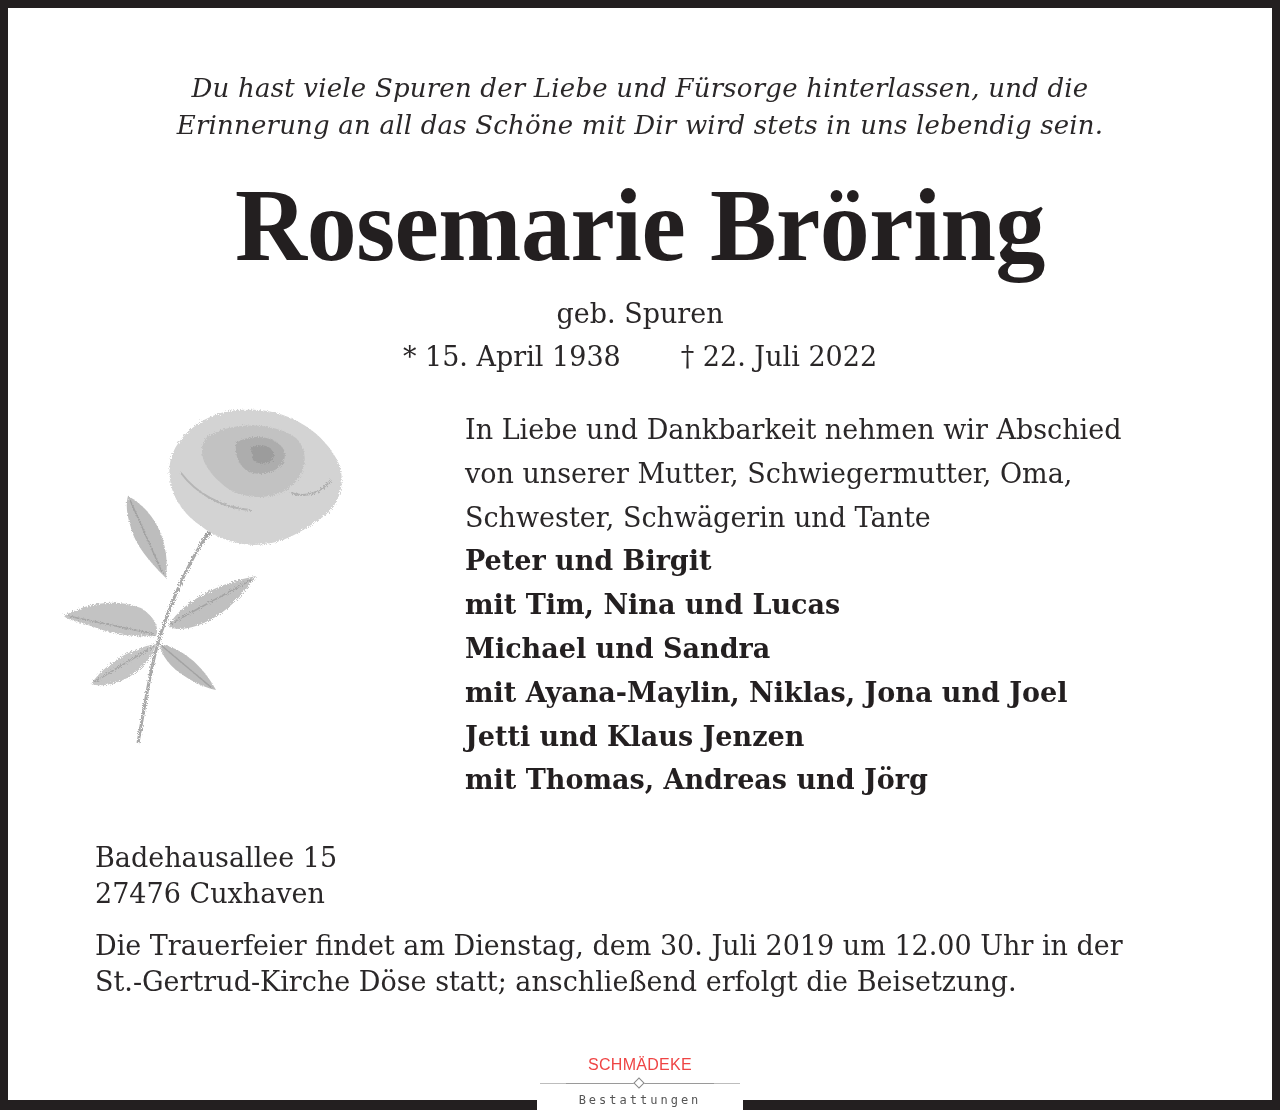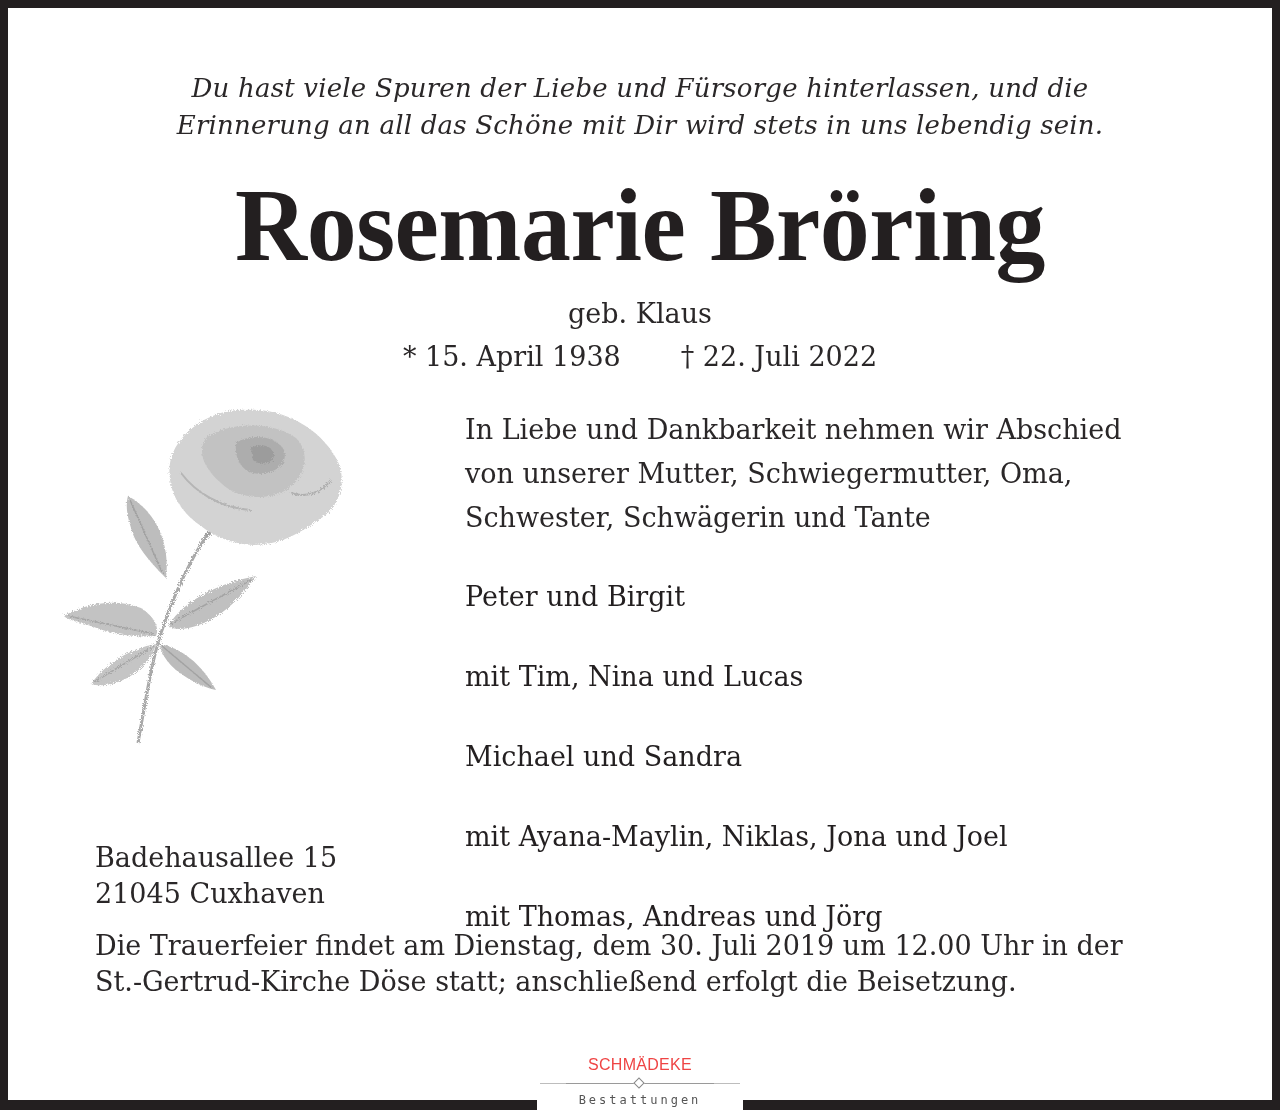--- a/index.html
+++ b/index.html
@@ -14,21 +14,21 @@
   .name { position: absolute; left: 0; top: 170px; width: 1280px; text-align: center; font-family: "Liberation Serif", serif; font-weight: bold; font-size: 104px; line-height: 110px; color: #231f20; letter-spacing: -0.5px; transform: scaleX(0.96); }
 
   .maiden { position: absolute; left: 0; top: 297px; width: 1280px; text-align: center; font-size: 27px; line-height: 34px; color: #2a2728; font-family: "DejaVu Serif", serif; }
   .dates { position: absolute; left: 0; top: 339px; width: 1280px; text-align: center; font-size: 27px; line-height: 36px; color: #2a2728; font-family: "DejaVu Serif", serif; }
   .dates .gap { display: inline-block; width: 60px; }
 
   .rose { position: absolute; left: 56px; top: 398px; width: 300px; height: 352px; }
 
   .family { position: absolute; left: 465px; top: 408px; width: 760px; font-family: "DejaVu Serif", serif; font-size: 27px; line-height: 43.8px; color: #2a2728; }
   .family .line { display: block; white-space: nowrap; }
-  .family .bold { font-weight: normal; color: #231f20; margin-top: 36px; }
+  .family .bold { font-weight: bold; color: #231f20; }
 
   .address { position: absolute; left: 95px; top: 840px; font-family: "DejaVu Serif", serif; font-size: 27px; line-height: 36px; color: #2a2728; }
   .address span { display: block; }
 
   .service { position: absolute; left: 95px; top: 928px; width: 1120px; font-family: "DejaVu Serif", serif; font-size: 27px; line-height: 36px; color: #2a2728; }
   .service span { display: block; white-space: nowrap; }
 
   .logo { position: absolute; left: 540px; top: 1054px; width: 200px; text-align: center; }
   .logo-name { display: block; font-family: "Liberation Sans", sans-serif; font-weight: normal; font-size: 16px; line-height: 22px; color: #ef4444; letter-spacing: 0.3px; }
   .logo-rule { position: relative; height: 10px; margin: 2px auto 0; width: 200px; }
@@ -43,21 +43,21 @@
 <div class="frame"></div>
 <div class="logo-gap"></div>
 
 <div class="motto">
   <span>Du hast viele Spuren der Liebe und Fürsorge hinterlassen, und die</span>
   <span>Erinnerung an all das Schöne mit Dir wird stets in uns lebendig sein.</span>
 </div>
 
 <div class="name">Rosemarie Bröring</div>
 
-<div class="maiden">geb. Klaus</div>
+<div class="maiden">geb. Spuren</div>
 
 <div class="dates">
   <span>* 15. April 1938</span><span class="gap"></span><span>† 22. Juli 2022</span>
 </div>
 
 <svg class="rose" viewBox="0 0 300 352" xmlns="http://www.w3.org/2000/svg">
   <defs>
     <filter id="grain" x="-5%" y="-5%" width="110%" height="110%">
       <feTurbulence type="fractalNoise" baseFrequency="0.9" numOctaves="2" result="n"></feTurbulence>
       <feDisplacementMap in="SourceGraphic" in2="n" scale="5"></feDisplacementMap>
@@ -93,26 +93,27 @@
 </svg>
 
 <div class="family">
   <span class="line">In Liebe und Dankbarkeit nehmen wir Abschied</span>
   <span class="line">von unserer Mutter, Schwiegermutter, Oma,</span>
   <span class="line">Schwester, Schwägerin und Tante</span>
   <span class="line bold">Peter und Birgit</span>
   <span class="line bold">mit Tim, Nina und Lucas</span>
   <span class="line bold">Michael und Sandra</span>
   <span class="line bold">mit Ayana-Maylin, Niklas, Jona und Joel</span>
+  <span class="line bold">Jetti und Klaus Jenzen</span>
   <span class="line bold">mit Thomas, Andreas und Jörg</span>
 </div>
 
 <div class="address">
   <span>Badehausallee 15</span>
-  <span>21045 Cuxhaven</span>
+  <span>27476 Cuxhaven</span>
 </div>
 
 <div class="service">
   <span>Die Trauerfeier findet am Dienstag, dem 30. Juli 2019 um 12.00 Uhr in der</span>
   <span>St.-Gertrud-Kirche Döse statt; anschließend erfolgt die Beisetzung.</span>
 </div>
 
 <div class="logo">
   <span class="logo-name">SCHMÄDEKE</span>
   <div class="logo-rule">

